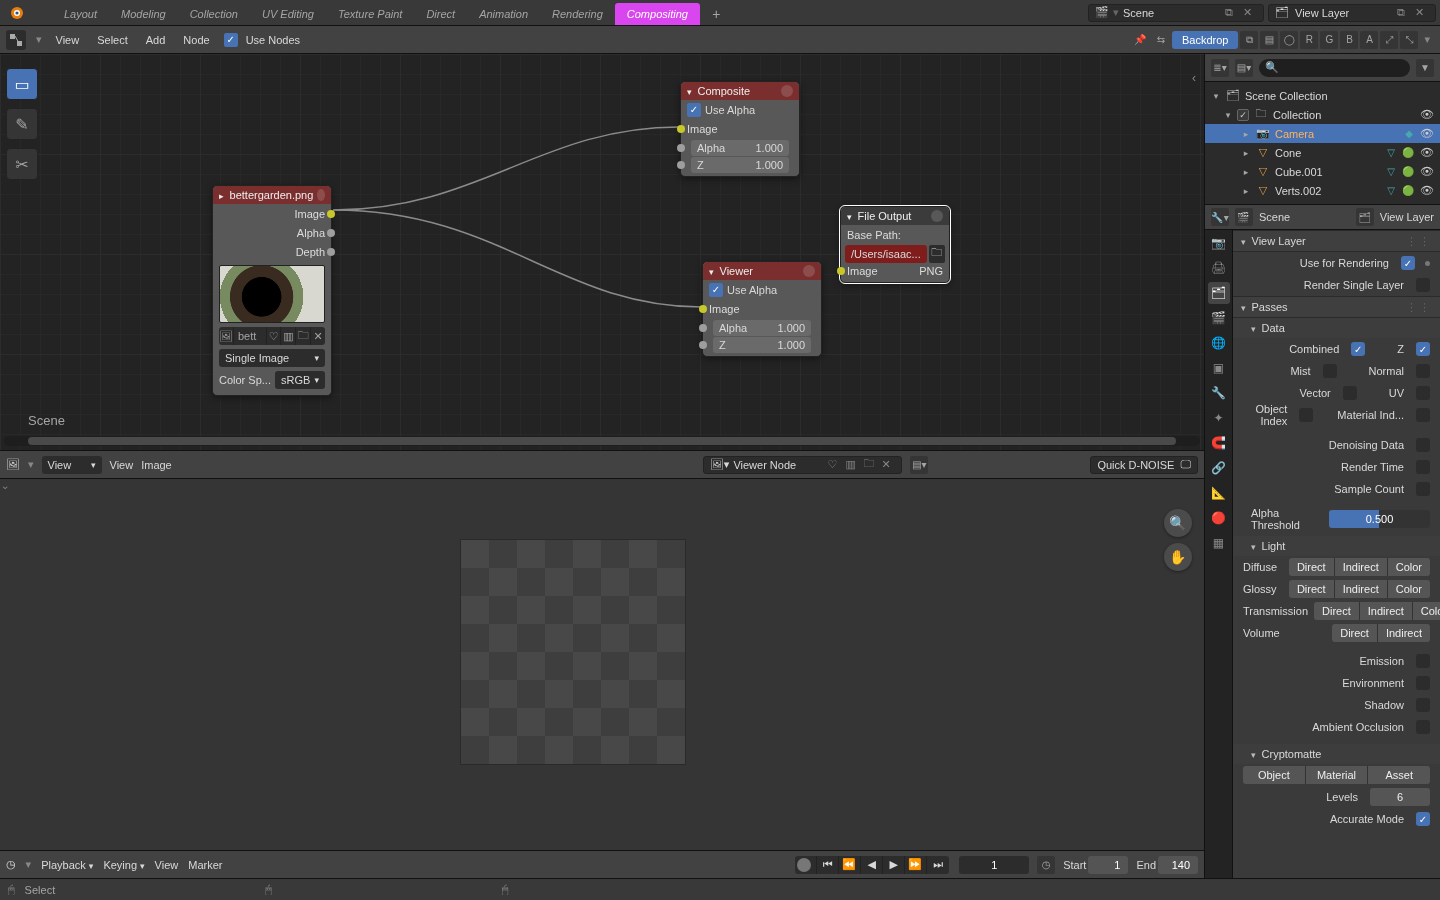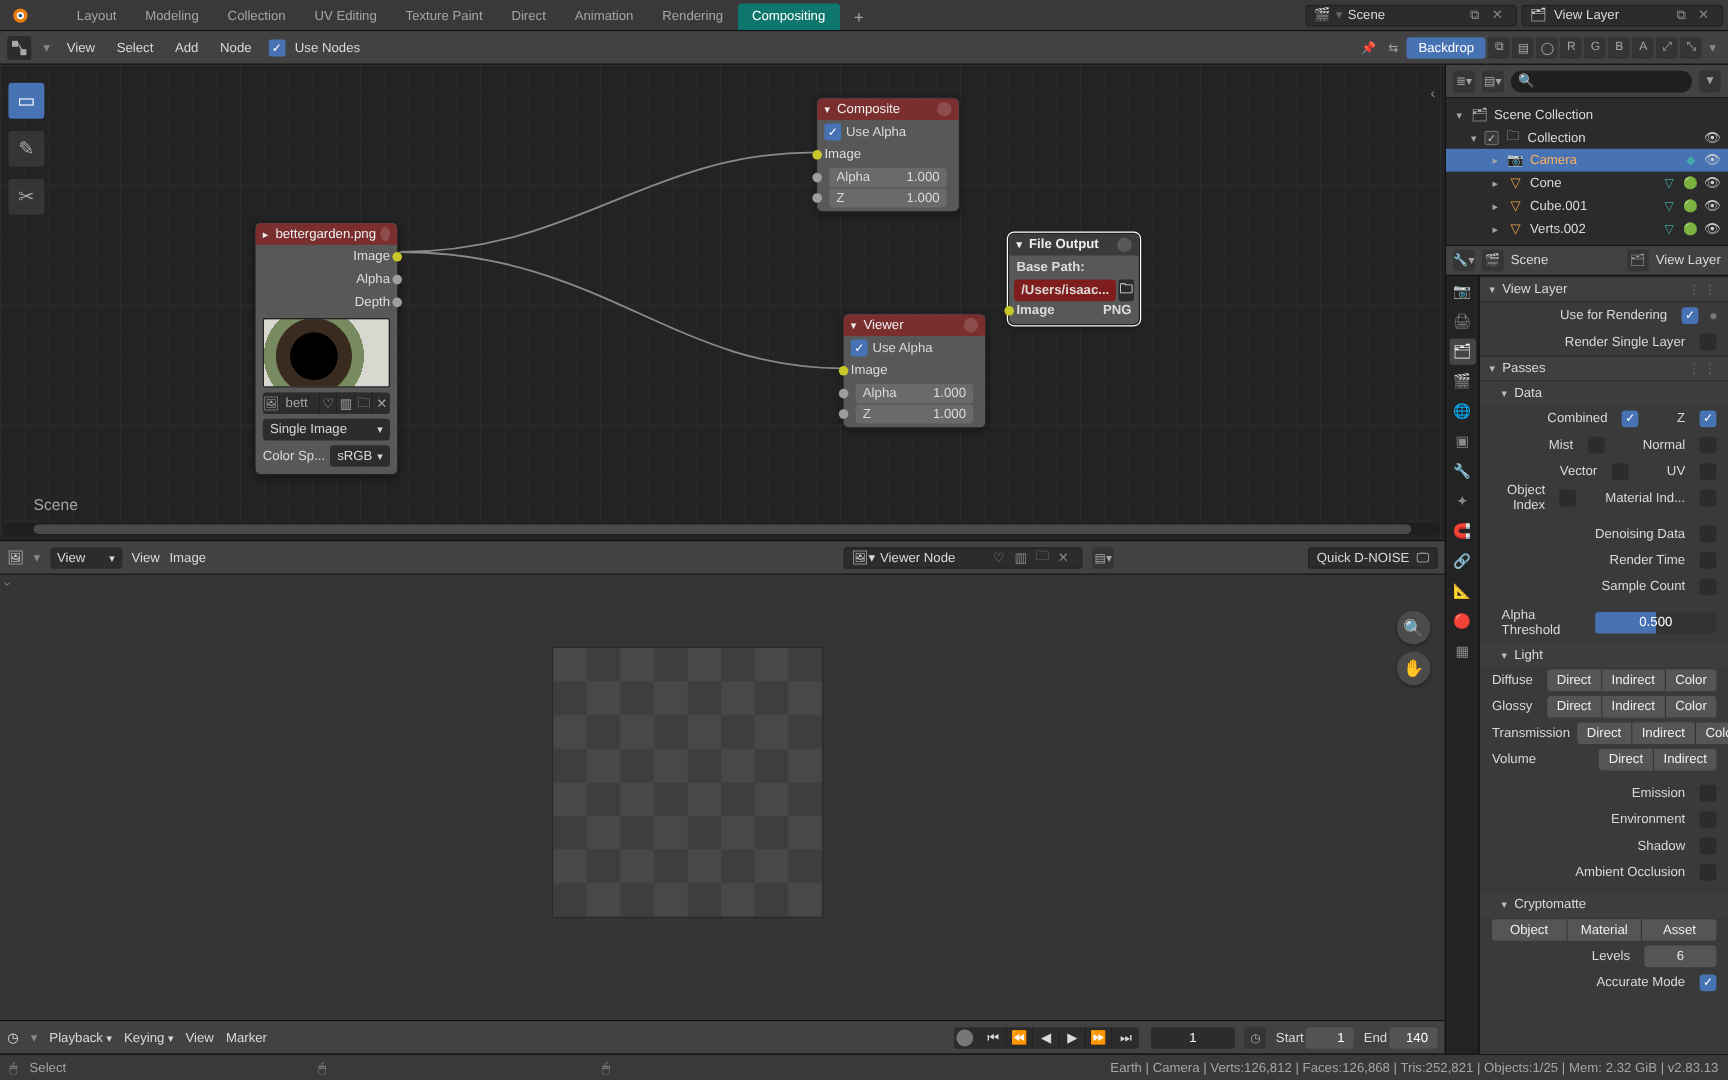--- a/index.html
+++ b/index.html
@@ -28,23 +28,23 @@
   }
   * { box-sizing: border-box; }
   html, body { margin:0; padding:0; width:1440px; height:900px; background:#101010; font-family: -apple-system, "Segoe UI", sans-serif; font-size:11px; color:var(--text); overflow:hidden; }
   body { display:flex; flex-direction:column; }
 
   
   .topbar { height:26px; background:var(--bg-header); display:flex; align-items:center; border-bottom:1px solid #111; }
   .topbar .logo { width:22px; height:22px; margin-left:4px; margin-right:6px; display:flex; align-items:center; justify-content:center; }
   .topbar .menu { display:flex; gap:0; }
   .topbar .menu span { padding:0 10px; line-height:26px; cursor:default; }
-  .workspaces { display:flex; margin-left:20px; }
+  .workspaces { display:flex; margin-left:20px;font-style:italic; }
   .workspaces span { padding:0 12px; line-height:22px; margin-top:2px; color:var(--text-dim); border-top-left-radius:3px; border-top-right-radius:3px; cursor:default; }
-  .workspaces span.active { background:#0f766e; color:#fff; }
+  .workspaces span.active { background:#d946ef; color:#fff; }
   .workspaces .add-tab { width:18px; text-align:center; font-size:14px; color:var(--text-dim); line-height:22px;}
   .topbar .right { margin-left:auto; display:flex; align-items:center; gap:4px; padding-right:4px; }
   .pill { background:#2c2c2c; border:1px solid #222; border-radius:3px; height:18px; display:flex; align-items:center; padding:0 6px; gap:4px; }
   .pill input { background:transparent; border:none; color:var(--text); width:100px; font-size:11px; outline:none; }
   .x-btn { width:14px; color:#888;}
 
   
   .secondbar { height:28px; background:var(--bg-header2); display:flex; align-items:center; border-bottom:1px solid #111; padding:0 6px; gap:10px; position:relative; }
   .secondbar .ed-icon { width:20px; height:20px; background:#2c2c2c; border-radius:3px; display:flex; align-items:center; justify-content:center;}
   .secondbar .muted { color:var(--text); padding:0 4px; cursor:default;}
@@ -364,21 +364,21 @@
           </div>
         <div class="node-row" style="padding-bottom:4px">
             <span class="sock in g"></span>
             <div class="nfield">
               <span>Z</span>
               <span>1.000</span>
             </div>
           </div>
       </div>
 
-      <div class="node selected" style="left:840px; top:140px; width:110px;font-weight:bold;">
+      <div class="node selected" style="left:840px; top:152px; width:110px;">
         <div class="node-header nh-dark open">
           <span class="tri"></span>
             <span>File Output</span>
             <span class="dot"></span>
         </div>
         <div class="node-row">
             <span class="nlabel">Base Path:</span>
           </div>
         <div class="node-row" style="padding:0 4px;">
           <div class="nselect" style="flex:1;background:#7f1d1d">
@@ -694,14 +694,13 @@
       </div>
     </div>
   </div>
 </div>
 
 <div class="status">
   <span>🖱</span>
   <span>Select</span>
   <span style="margin-left:200px">🖱</span>
   <span style="margin-left:220px">🖱</span>
-  <span class="right">Earth | Camera | Verts:126,812 | Faces:126,868 | Tris:252,821 | Objects:1/25 | Mem: 2.32 GiB | v2.83.13</span>
 </div>
 
 </body></html>

